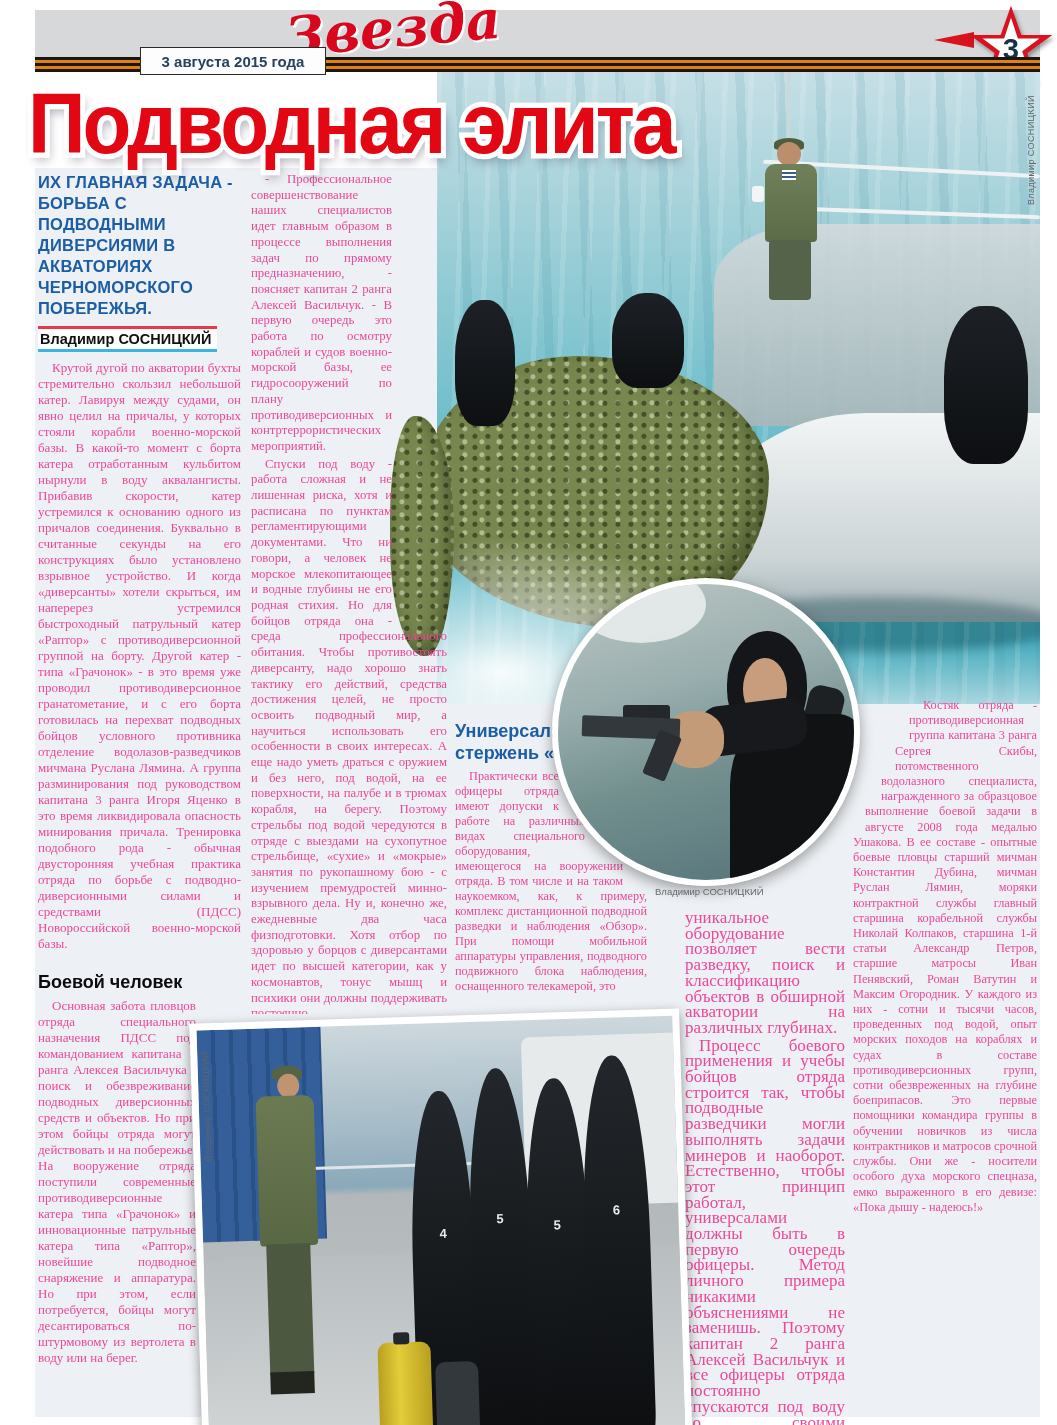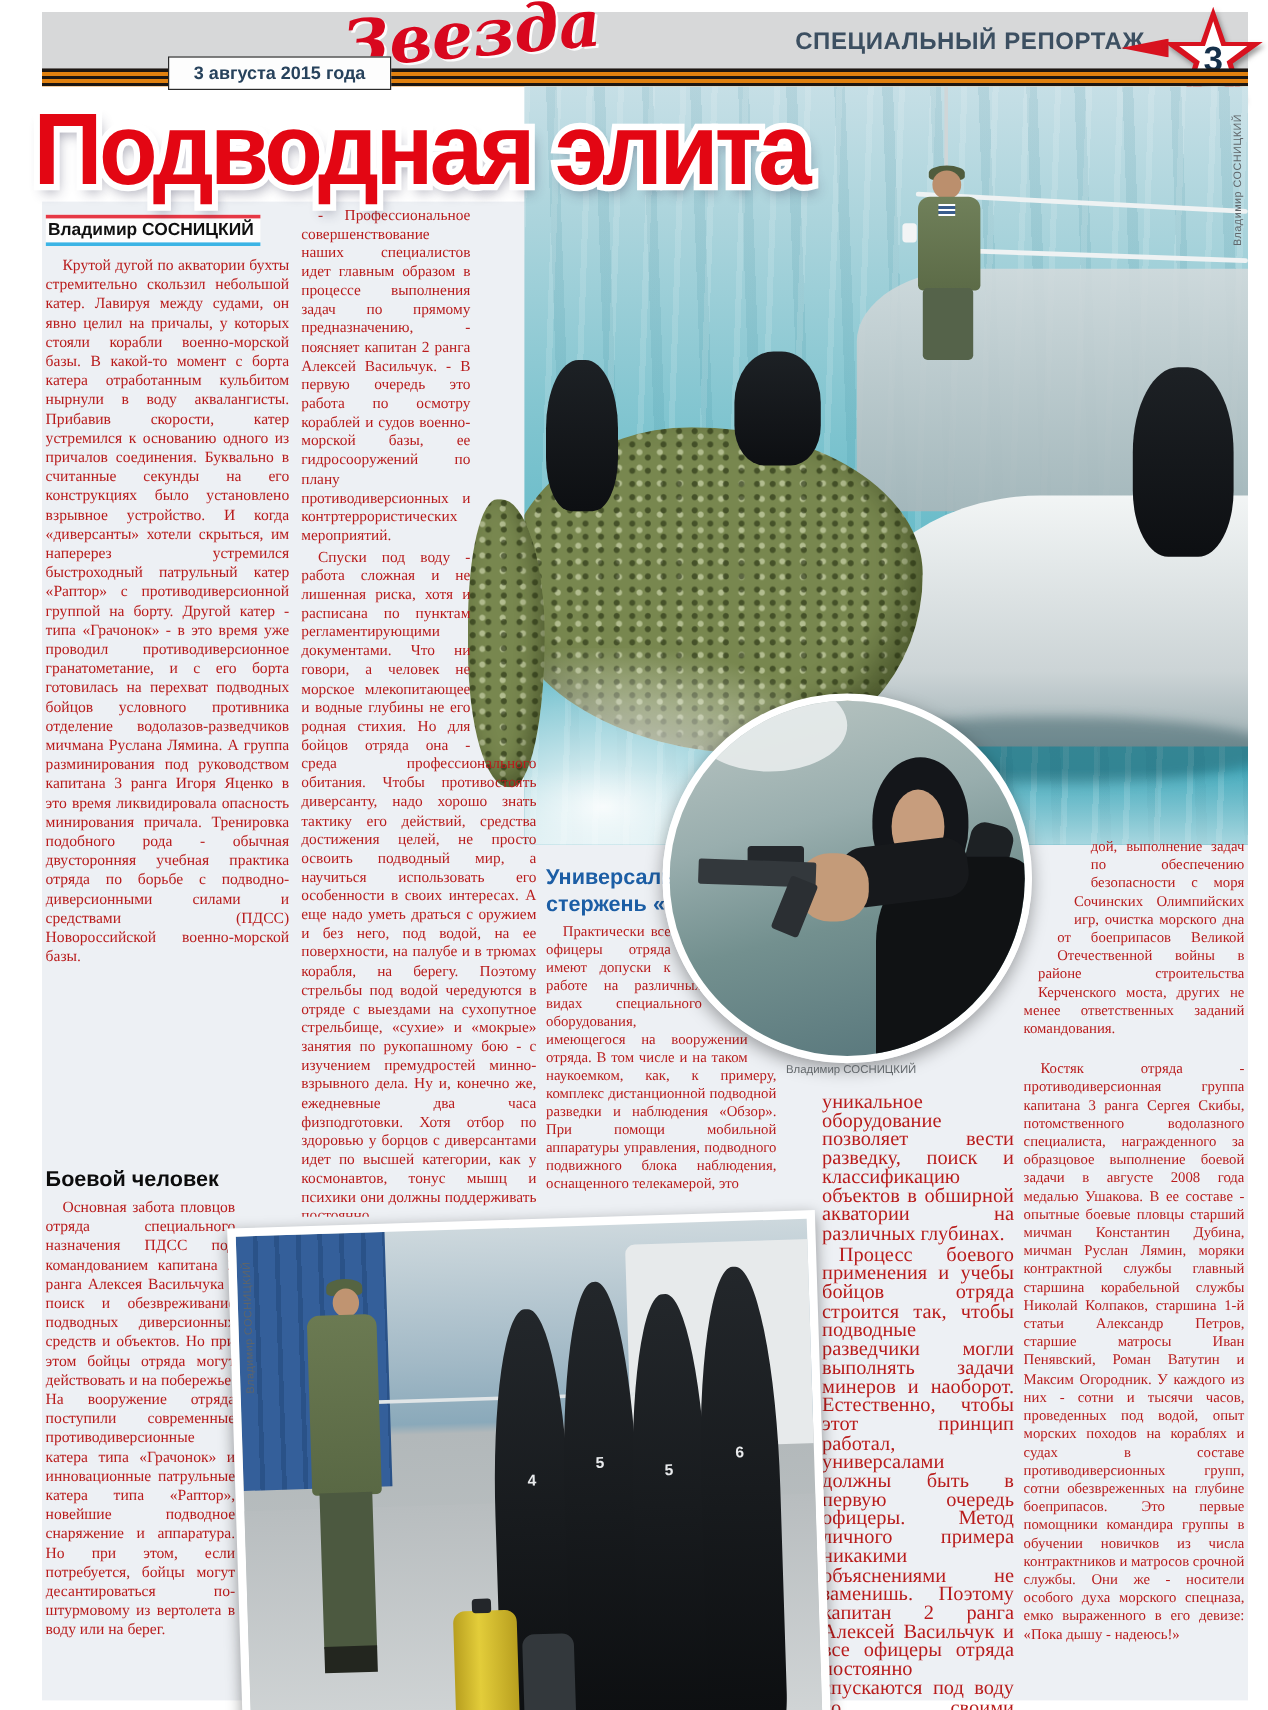--- a/index.html
+++ b/index.html
@@ -108,21 +108,21 @@
   .pb-tank-y{position:absolute;left:36%;bottom:-2%;width:11%;height:27%;
      background:linear-gradient(90deg,#b89f1f,#e3cd3a 40%,#b89f1f);border-radius:10px 10px 4px 4px;}
   .pb-tank-valve{position:absolute;left:30%;top:-10px;width:16px;height:12px;background:#23262a;border-radius:3px;}
   .pb-tank-d{position:absolute;left:48%;bottom:-2%;width:9%;height:22%;background:#33383c;border-radius:10px 10px 4px 4px;}
   .credit-vert-bottom{position:absolute;left:3px;top:5%;}
 
   
   .lede{font-size:16.5px;line-height:21px;font-weight:bold;color:#1c5ea5;text-transform:uppercase;letter-spacing:.2px;}
   .byline{display:inline-block;margin-top:7px;padding:2px 6px 2px 2px;background:#fdfdfd;
      border-top:3px solid #e63946;border-bottom:3px solid #3cb4e5;font-size:14.5px;font-weight:bold;color:#101010;}
-  .bodytext p{font-family:"Liberation Serif","DejaVu Serif",serif;text-align:justify;color:#b91c1c;
+  .bodytext p{font-family:"Liberation Serif","DejaVu Serif",serif;text-align:justify;color:#ec4899;
      margin:0;text-indent:14px;}
   .col1{position:absolute;left:38px;top:172px;width:203px;height:798px;overflow:hidden;z-index:3;}
   .col1 .bodytext p{font-size:13px;line-height:16px;margin-top:8px;}
   .col1b{position:absolute;left:38px;top:972px;width:158px;height:452px;overflow:hidden;z-index:3;}
   .col1b .bodytext p{font-size:13px;line-height:16px;}
   .subhead-black{font-size:18px;font-weight:bold;color:#0c0c0c;margin:0 0 5px 0;}
   .subhead-blue{font-size:18px;line-height:22px;font-weight:bold;color:#1c5ea5;margin:0 0 5px 0;}
   .col2{position:absolute;left:251px;top:172px;width:196px;height:842px;overflow:hidden;z-index:3;}
   .col2 .bodytext p{font-size:12.8px;line-height:15.7px;}
   .col2 .bodytext p + p{margin-top:2px;}
@@ -138,21 +138,20 @@
   .fl{float:left;clear:left;}
 </style>
 </head>
 <body>
 
 <div class="page">
   <div class="content-panel"></div>
 
   <div class="masthead">
     <div class="brand">Звезда</div>
-    <div class="section">СПЕЦИАЛЬНЫЙ РЕПОРТАЖ</div>
     <div class="star-tail"></div>
     <div class="star-badge">
       <svg viewBox="0 0 100 100">
         <polygon points="50,2 62,36 98,36 69,57 80,93 50,71 20,93 31,57 2,36 38,36" fill="#d8121f"></polygon>
         <polygon points="50,16 58,40 83,40 63,55 71,80 50,64 29,80 37,55 17,40 42,40" fill="#ffffff"></polygon>
         <text x="50" y="64" text-anchor="middle" font-size="34" font-weight="bold" fill="#16304a" font-family="Liberation Sans, sans-serif">3</text>
       </svg>
     </div>
   </div>
   <div class="ribbon"></div>
@@ -230,20 +229,21 @@
       </div>
       <div class="pb-tank-y">
         <div class="pb-tank-valve"></div>
       </div>
       <div class="pb-tank-d"></div>
       <div class="vcredit credit-vert-bottom">Владимир СОСНИЦКИЙ</div>
     </div>
   </div>
 
   <div class="col1">
+    <div class="lede">Их главная задача - борьба с подводными диверсиями в акваториях Черноморского побережья.</div>
     <div class="byline">Владимир СОСНИЦКИЙ</div>
     <div class="bodytext">
       <p>Крутой дугой по акватории бухты стремительно скользил небольшой катер. Лавируя между судами, он явно целил на причалы, у которых стояли корабли военно-морской базы. В какой-то момент с борта катера отработанным кульбитом нырнули в воду аквалангисты. Прибавив скорости, катер устремился к основанию одного из причалов соединения. Буквально в считанные секунды на его конструкциях было установлено взрывное устройство. И когда «диверсанты» хотели скрыться, им наперерез устремился быстроходный патрульный катер «Раптор» с противодиверсионной группой на борту. Другой катер - типа «Грачонок» - в это время уже проводил противодиверсионное гранатометание, и с его борта готовилась на перехват подводных бойцов условного противника отделение водолазов-разведчиков мичмана Руслана Лямина. А группа разминирования под руководством капитана 3 ранга Игоря Яценко в это время ликвидировала опасность минирования причала. Тренировка подобного рода - обычная двусторонняя учебная практика отряда по борьбе с подводно-диверсионными силами и средствами (ПДСС) Новороссийской военно-морской базы.</p>
     </div>
   </div>
   <div class="col1b">
     <div class="subhead-black">Боевой человек</div>
     <div class="bodytext">
       <p>Основная забота пловцов отряда специального назначения ПДСС под командованием капитана 2 ранга Алексея Васильчука - поиск и обезвреживание подводных диверсионных средств и объектов. Но при этом бойцы отряда могут действовать и на побережье. На вооружение отряда поступили современные противодиверсионные катера типа «Грачонок» и инновационные патрульные катера типа «Раптор», новейшие подводное снаряжение и аппаратура. Но при этом, если потребуется, бойцы могут десантироваться по-штурмовому из вертолета в воду или на берег.</p>
     </div>
@@ -275,17 +275,16 @@
       <p>Под стать им и большинство отрядных военных профессионалов контрактной службы, на счету которых более чем по тысяче часов, проведенных под во-</p>
     </div>
   </div>
 
   <div class="col5">
     <div class="fl" style="width:56px;height:36px;"></div>
     <div class="fl" style="width:42px;height:32px;"></div>
     <div class="fl" style="width:28px;height:32px;"></div>
     <div class="fl" style="width:12px;height:30px;"></div>
     <div class="bodytext">
-      <p style="text-indent:0;">дой, выполнение задач по обеспечению безопасности с моря Сочинских Олимпийских игр, очистка морского дна от боеприпасов Великой Отечественной войны в районе строительства Керченского моста, других не менее ответственных заданий командования.</p>
       <p>Костяк отряда - противодиверсионная группа капитана 3 ранга Сергея Скибы, потомственного водолазного специалиста, награжденного за образцовое выполнение боевой задачи в августе 2008 года медалью Ушакова. В ее составе - опытные боевые пловцы старший мичман Константин Дубина, мичман Руслан Лямин, моряки контрактной службы главный старшина корабельной службы Николай Колпаков, старшина 1-й статьи Александр Петров, старшие матросы Иван Пенявский, Роман Ватутин и Максим Огородник. У каждого из них - сотни и тысячи часов, проведенных под водой, опыт морских походов на кораблях и судах в составе противодиверсионных групп, сотни обезвреженных на глубине боеприпасов. Это первые помощники командира группы в обучении новичков из числа контрактников и матросов срочной службы. Они же - носители особого духа морского спецназа, емко выраженного в его девизе: «Пока дышу - надеюсь!»</p>
     </div>
   </div>
 </div>
 
 </body></html>

